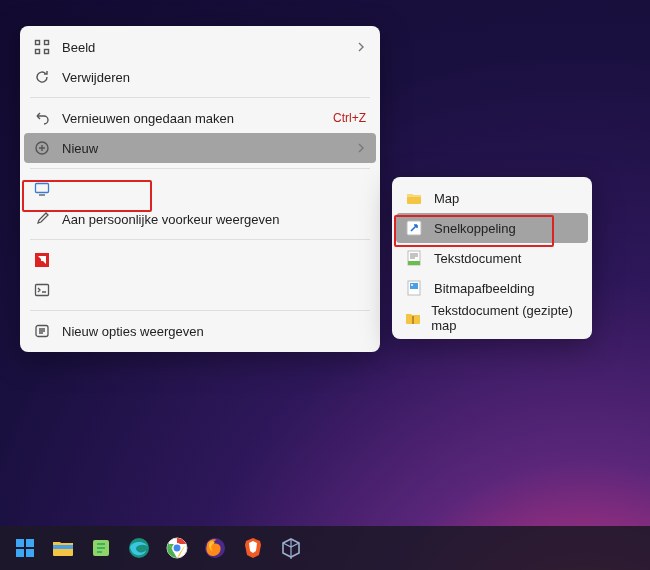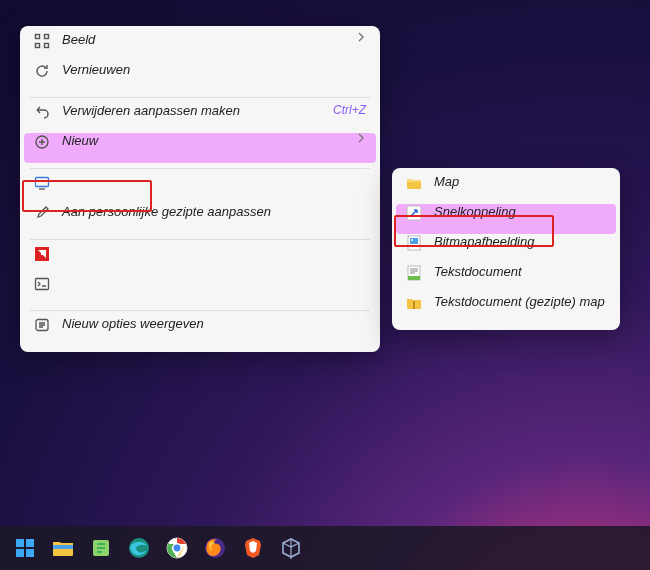--- a/index.html
+++ b/index.html
@@ -19,45 +19,45 @@
     box-shadow: 0 8px 30px rgba(0,0,0,0.35);
     padding: 6px 4px;
   }
   .menu-main {
     left: 20px;
     top: 26px;
     width: 360px;
   }
   .menu-sub {
     left: 392px;
-    top: 168px;
-    width: 228px;
+    top: 177px;
+    width: 200px;
   }
   .item {
     display: flex;
+    align-items: center;
     height: 30px;
     padding: 0 10px 0 8px;
     border-radius: 4px;
     color: #222;
     cursor: default;
-    font-style: italic;
   }
   .item .icon {
     width: 20px;
     height: 18px;
     display: flex;
     align-items: center;
     justify-content: center;
     margin-right: 10px;
     color: #444;
   }
   .item .label { flex: 1 1 auto; }
-  .item .accel { color: #8b5cf6; font-size: 12px; margin-left: 8px; }
+  .item .accel { color: #b91c1c; font-size: 12px; margin-left: 8px; }
   .item .chev { color: #777; }
-  .item.hovered { background: #f0abfc; }
+  .item.hovered { background: #a3a3a3; }
   .sep {
     height: 1px;
     background: #dedede;
     margin: 5px 6px;
   }
   .highlight-box {
     position: absolute;
     border: 2px solid #d22;
     pointer-events: none;
     border-radius: 2px;
@@ -103,33 +103,33 @@
   </div>
 
 
   <div class="item">
     <span class="icon">
       <svg width="16" height="16" viewBox="0 0 16 16" fill="none" stroke="#555" stroke-width="1.4">
         <path d="M13 8a5 5 0 1 1-1.5-3.5"></path>
           <path d="M13 2v3h-3"></path>
       </svg>
     </span>
-    <span class="label">Vernieuwen</span>
+    <span class="label">Verwijderen</span>
   </div>
 
   <div class="sep"></div>
 
   <div class="item">
     <span class="icon">
       <svg width="16" height="16" viewBox="0 0 16 16" fill="none" stroke="#555" stroke-width="1.4">
         <path d="M3 6h7a4 4 0 0 1 0 8"></path>
           <path d="M3 6l3-3M3 6l3 3"></path>
       </svg>
     </span>
-    <span class="label">Verwijderen aanpassen maken</span>
+    <span class="label">Vernieuwen ongedaan maken</span>
     <span class="accel">Ctrl+Z</span>
   </div>
 
   <div class="item hovered">
     <span class="icon">
       <svg width="16" height="16" viewBox="0 0 16 16" fill="none" stroke="#555" stroke-width="1.4">
         <circle cx="8" cy="8" r="6"></circle>
           <path d="M8 5v6M5 8h6"></path>
       </svg>
     </span>
@@ -151,21 +151,21 @@
       </svg>
     </span>
   </div>
 
   <div class="item">
     <span class="icon">
       <svg width="16" height="16" viewBox="0 0 16 16" fill="none" stroke="#555" stroke-width="1.3">
         <path d="M12 2l2 2-7 7-3 1 1-3z"></path>
       </svg>
     </span>
-    <span class="label">Aan persoonlijke gezipte aanpassen</span>
+    <span class="label">Aan persoonlijke voorkeur weergeven</span>
   </div>
 
   <div class="sep"></div>
 
   <div class="item">
     <span class="icon">
       <svg width="16" height="16" viewBox="0 0 16 16">
           <rect x="1" y="1" width="14" height="14" fill="#d22"></rect>
           <path d="M4 4h8v8l-3-3H7V7L4 4z" fill="#fff"></path>
         </svg>
@@ -213,36 +213,36 @@
           <path d="M5 11l6-6M11 5h-3M11 5v3" stroke="#2a6fd6" stroke-width="1.6" fill="none"></path>
         </svg>
     </span>
     <span class="label">Snelkoppeling</span>
   </div>
 
   <div class="item">
     <span class="icon file-ico">
       <svg width="16" height="16" viewBox="0 0 16 16">
           <rect x="2" y="1" width="12" height="14" fill="#fff" stroke="#bbb"></rect>
+          <rect x="2" y="11" width="12" height="4" fill="#6abf4b"></rect>
+          <path d="M4 4h8M4 6h8M4 8h5" stroke="#888"></path>
+        </svg>
+    </span>
+    <span class="label">Tekstdocument</span>
+  </div>
+
+  <div class="item">
+    <span class="icon file-ico">
+      <svg width="16" height="16" viewBox="0 0 16 16">
+          <rect x="2" y="1" width="12" height="14" fill="#fff" stroke="#bbb"></rect>
           <rect x="4" y="3" width="8" height="6" fill="#4aa0e6"></rect>
           <circle cx="6" cy="5" r="1" fill="#fff"></circle>
         </svg>
     </span>
     <span class="label">Bitmapafbeelding</span>
-  </div>
-
-  <div class="item">
-    <span class="icon file-ico">
-      <svg width="16" height="16" viewBox="0 0 16 16">
-          <rect x="2" y="1" width="12" height="14" fill="#fff" stroke="#bbb"></rect>
-          <rect x="2" y="11" width="12" height="4" fill="#6abf4b"></rect>
-          <path d="M4 4h8M4 6h8M4 8h5" stroke="#888"></path>
-        </svg>
-    </span>
-    <span class="label">Tekstdocument</span>
   </div>
 
   <div class="item">
     <span class="icon file-ico">
       <svg width="16" height="16" viewBox="0 0 16 16">
           <path d="M1 4h5l1 1h8v8a1 1 0 0 1-1 1H2a1 1 0 0 1-1-1z" fill="#f4c542"></path>
           <rect x="7" y="6" width="2" height="8" fill="#c08c20"></rect>
         </svg>
     </span>
     <span class="label">Tekstdocument (gezipte) map</span>

